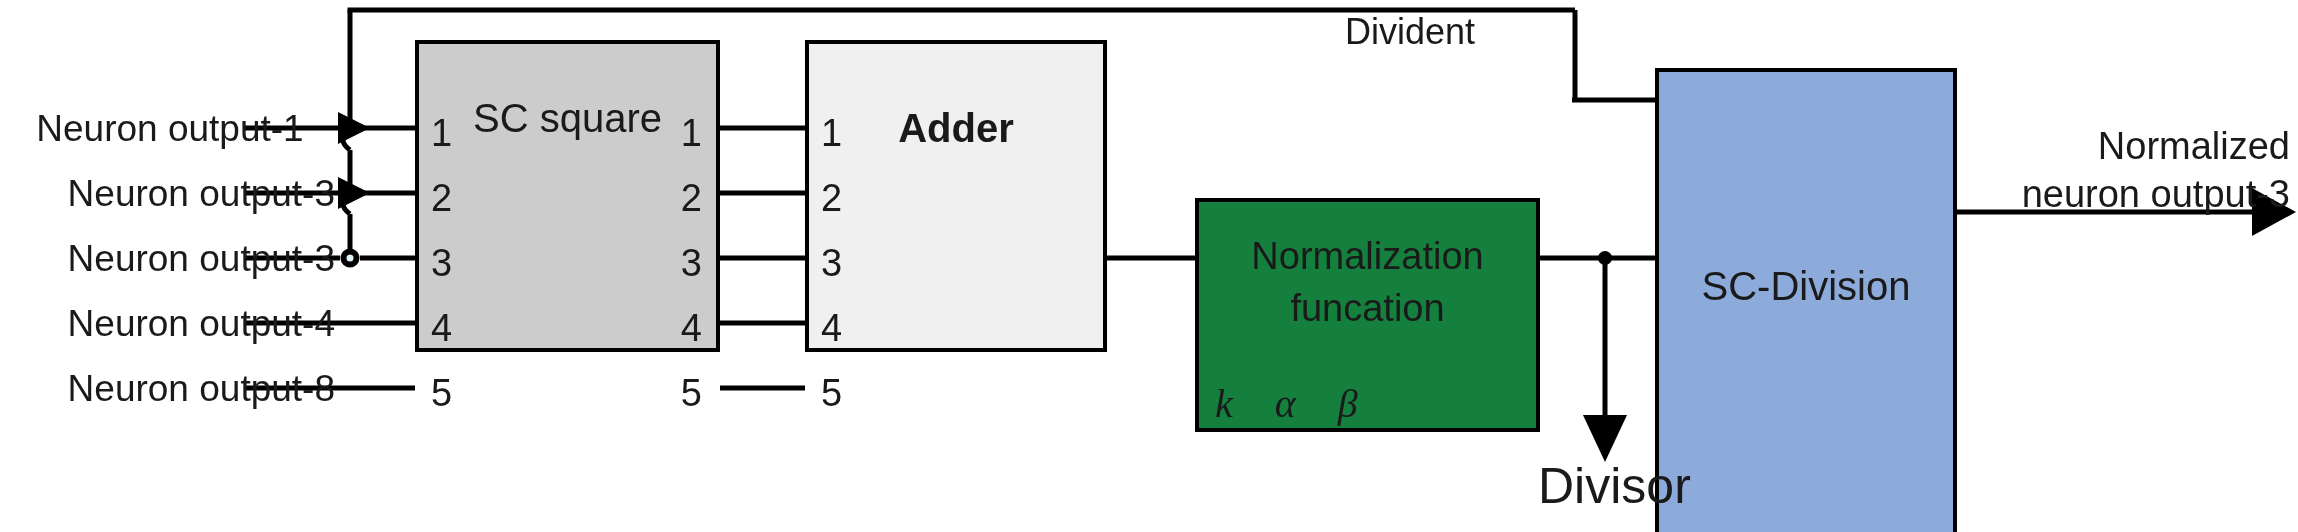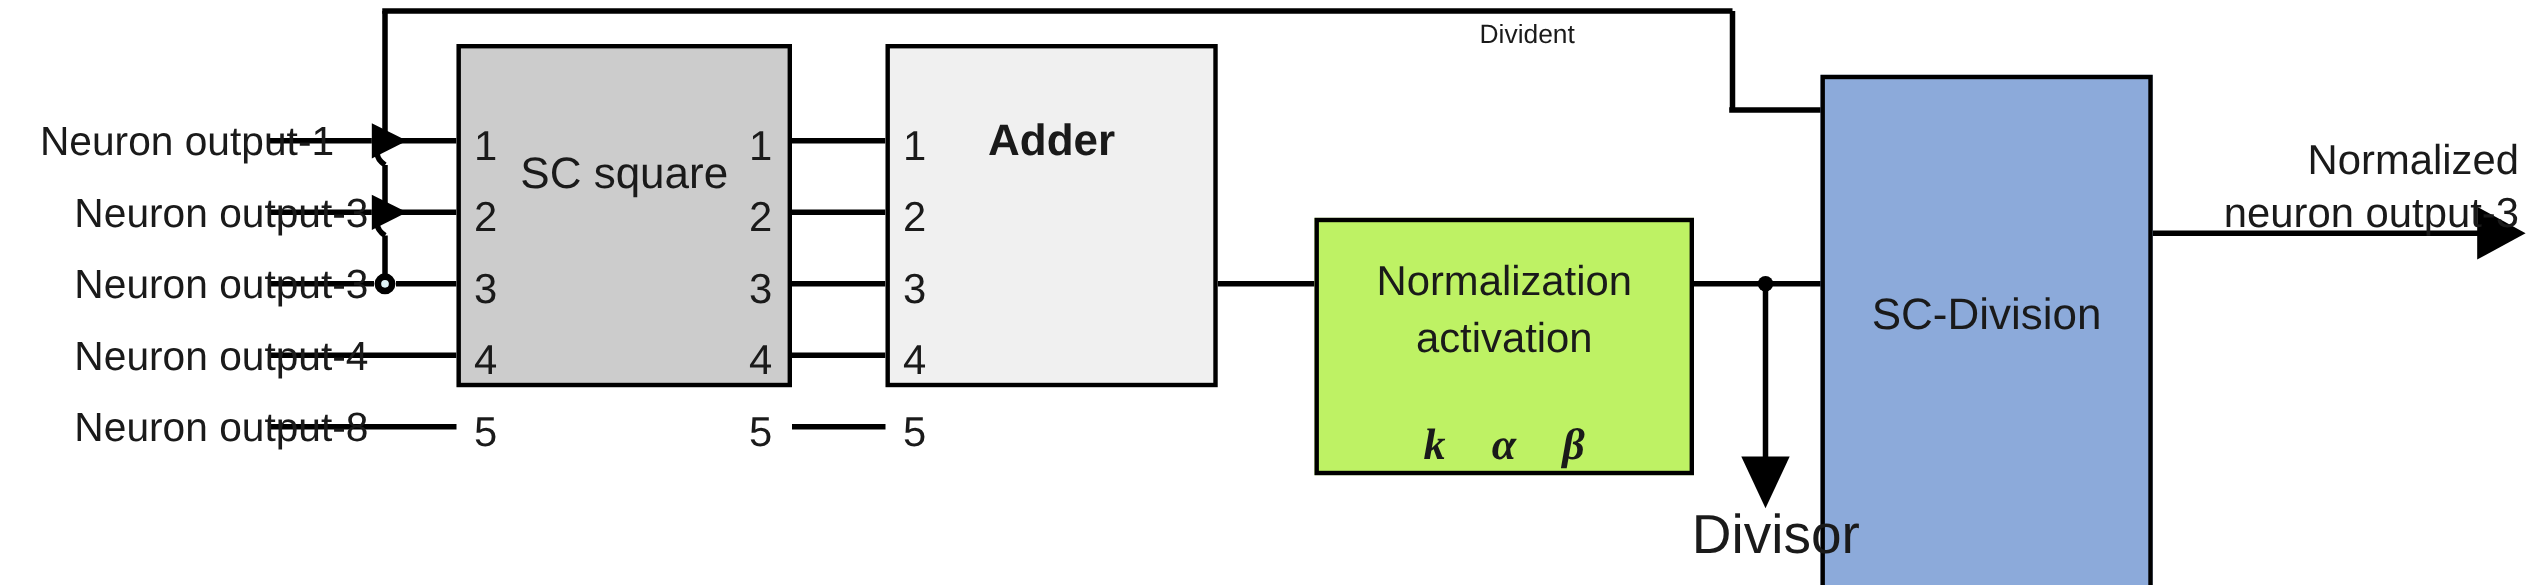--- a/index.html
+++ b/index.html
@@ -11,38 +11,38 @@
   .blk{position:absolute;box-sizing:border-box;border:4px solid #000;}
   .blk .title{position:absolute;left:0;right:0;text-align:center;color:#1a1a1a;}
 
   .port{position:absolute;color:#1a1a1a;font-size:38px;line-height:38px;}
   .port.l{left:12px;}
   .port.r{right:14px;}
 
   .lbl{position:absolute;color:#1a1a1a;white-space:nowrap;}
 
   #sc-square{left:415px;top:40px;width:305px;height:312px;background:#cccccc;}
-  #sc-square .title{top:48px;font-size:40px;line-height:52px;margin-top:40px;}
+  #sc-square .title{top:48px;font-size:40px;line-height:52px;}
 
   #adder{left:805px;top:40px;width:302px;height:312px;background:#f0f0f0;}
   #adder .title{top:58px;font-size:40px;line-height:52px;font-weight:bold;}
 
-  #normfn{left:1195px;top:198px;width:345px;height:234px;background:#bef264;}
+  #normfn{left:1195px;top:198px;width:345px;height:234px;background:#15803d;}
   #normfn .title{top:28px;font-size:38px;line-height:52px;}
-  #normfn .greek{position:absolute;left:0;right:0;top:178px;text-align:center;
-    font-family:"Liberation Serif",serif;font-style:italic;font-size:40px;color:#1a1a1a;font-weight:bold;}
+  #normfn .greek{position:absolute;left:0;right:0;top:178px;text-align:left;
+    font-family:"Liberation Serif",serif;font-style:italic;font-size:40px;color:#1a1a1a;}
   #normfn .greek span{margin:0 16px;}
 
   #scdiv{left:1655px;top:68px;width:302px;height:470px;background:#8caada;}
   #scdiv .title{top:188px;font-size:40px;line-height:52px;}
 
   .in-lbl{font-size:37px;line-height:37px;text-align:right;width:330px;left:5px;}
   #in1{top:110px;text-align:center;} #in2{top:175px;} #in3{top:240px;} #in4{top:305px;} #in5{top:370px;}
 
-  #lbl-divident{left:1345px;top:10px;font-size:24px;line-height:44px;}
+  #lbl-divident{left:1345px;top:10px;font-size:36px;line-height:44px;}
   #lbl-divisor{left:1538px;top:464px;font-size:50px;line-height:44px;}
   #lbl-out{left:1990px;top:122px;font-size:38px;line-height:48px;text-align:right;width:300px;}
 </style>
 </head>
 <body>
 
 <div id="stage">
 
   <svg id="wires" viewBox="0 0 2298 532" xmlns="http://www.w3.org/2000/svg">
     <g fill="none" stroke="#000000" stroke-width="5" stroke-linecap="butt">
@@ -118,21 +118,21 @@
     <div class="port l" style="top:70px">1</div>
     <div class="port l" style="top:135px">2</div>
     <div class="port l" style="top:200px">3</div>
     <div class="port l" style="top:265px">4</div>
     <div class="port l" style="top:330px">5</div>
   </div>
 
   <div class="blk" id="normfn">
     <div class="title">
       <div>Normalization</div>
-      <div>activation</div>
+      <div>funcation</div>
     </div>
     <div class="greek">
       <span>k</span>
       <span>α</span>
       <span>β</span>
     </div>
   </div>
 
   <div class="blk" id="scdiv">
     <div class="title">SC-Division</div>

